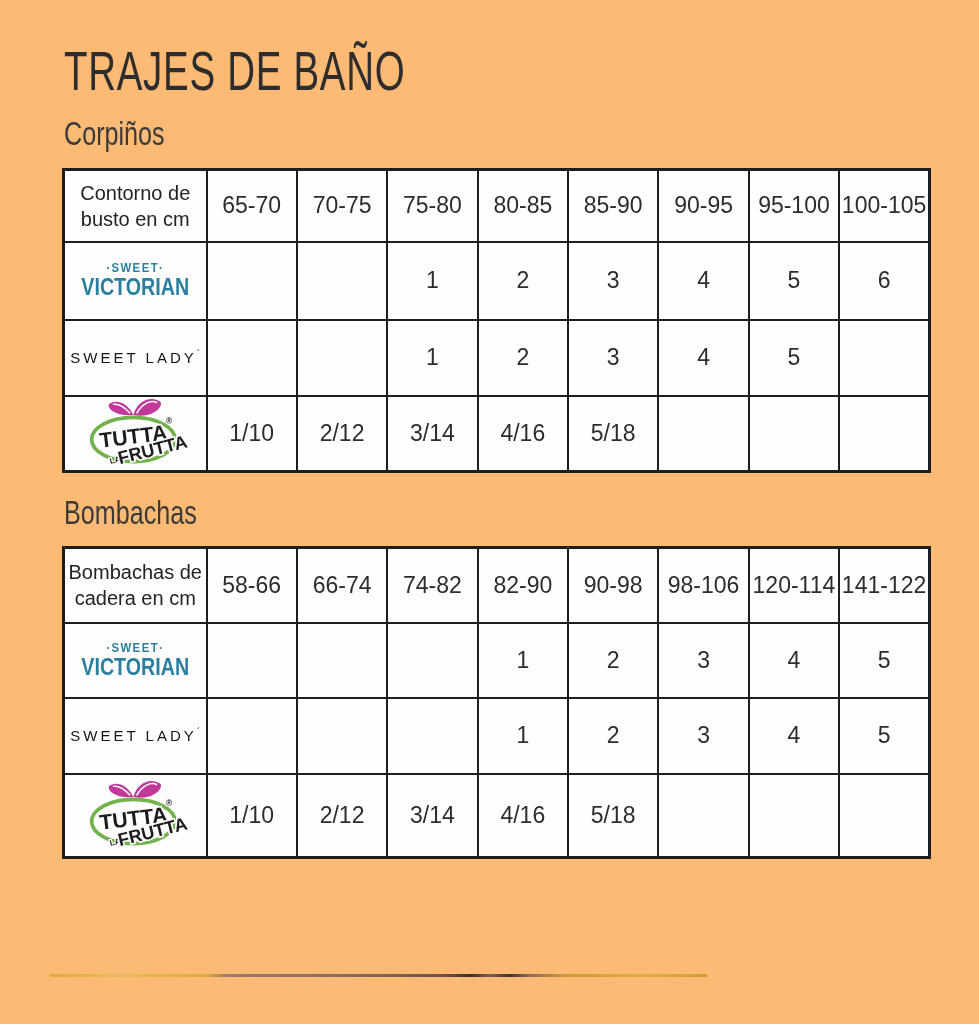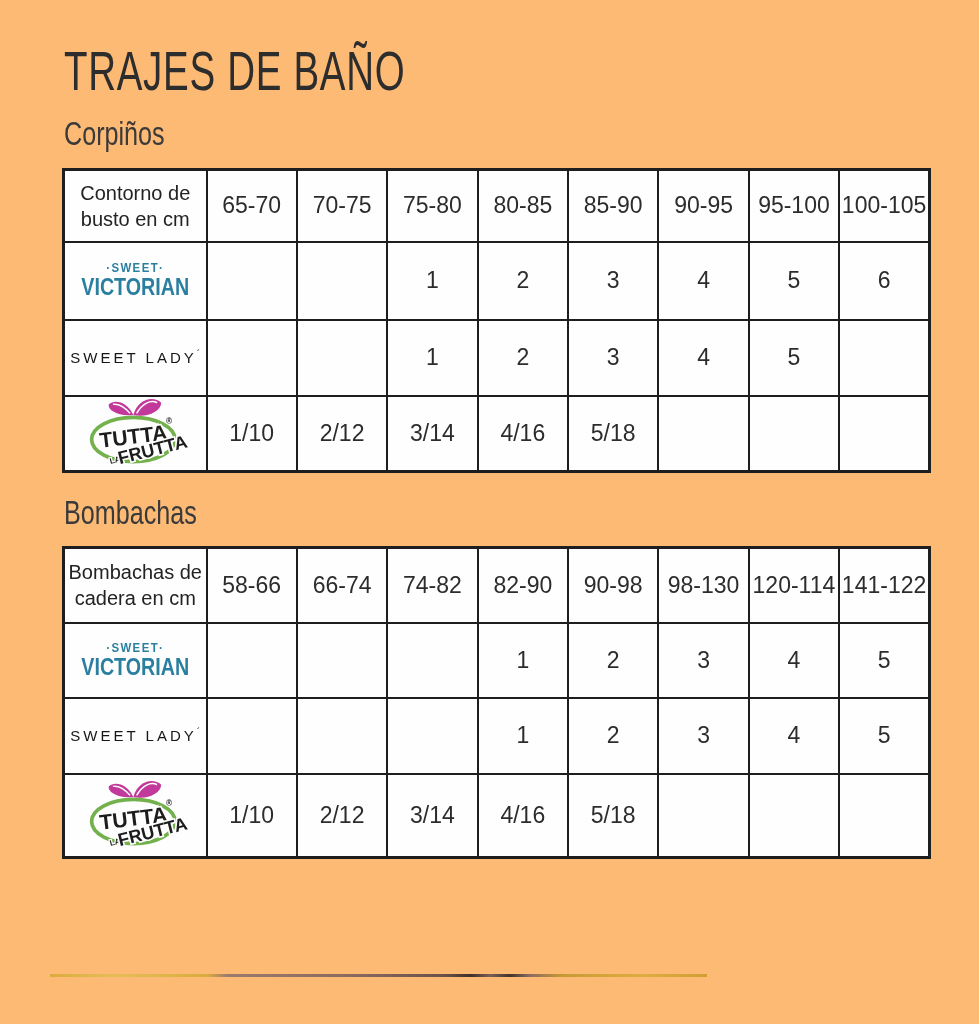--- a/index.html
+++ b/index.html
@@ -183,21 +183,21 @@
         <col>
       </colgroup>
     <tbody>
     <tr class="h75">
       <td class="label-cell">Bombachas de cadera en cm</td>
       <td class="num">58-66</td>
       <td class="num">66-74</td>
       <td class="num">74-82</td>
       <td class="num">82-90</td>
       <td class="num">90-98</td>
-      <td class="num">98-130</td>
+      <td class="num">98-106</td>
       <td class="num">120-114</td>
       <td class="num">141-122</td>
     </tr>
     <tr class="h75">
       <td>
         <div class="sv-logo">
           <div class="sv-top">·SWEET·</div>
           <div class="sv-name">VICTORIAN</div>
         </div>
       </td>

